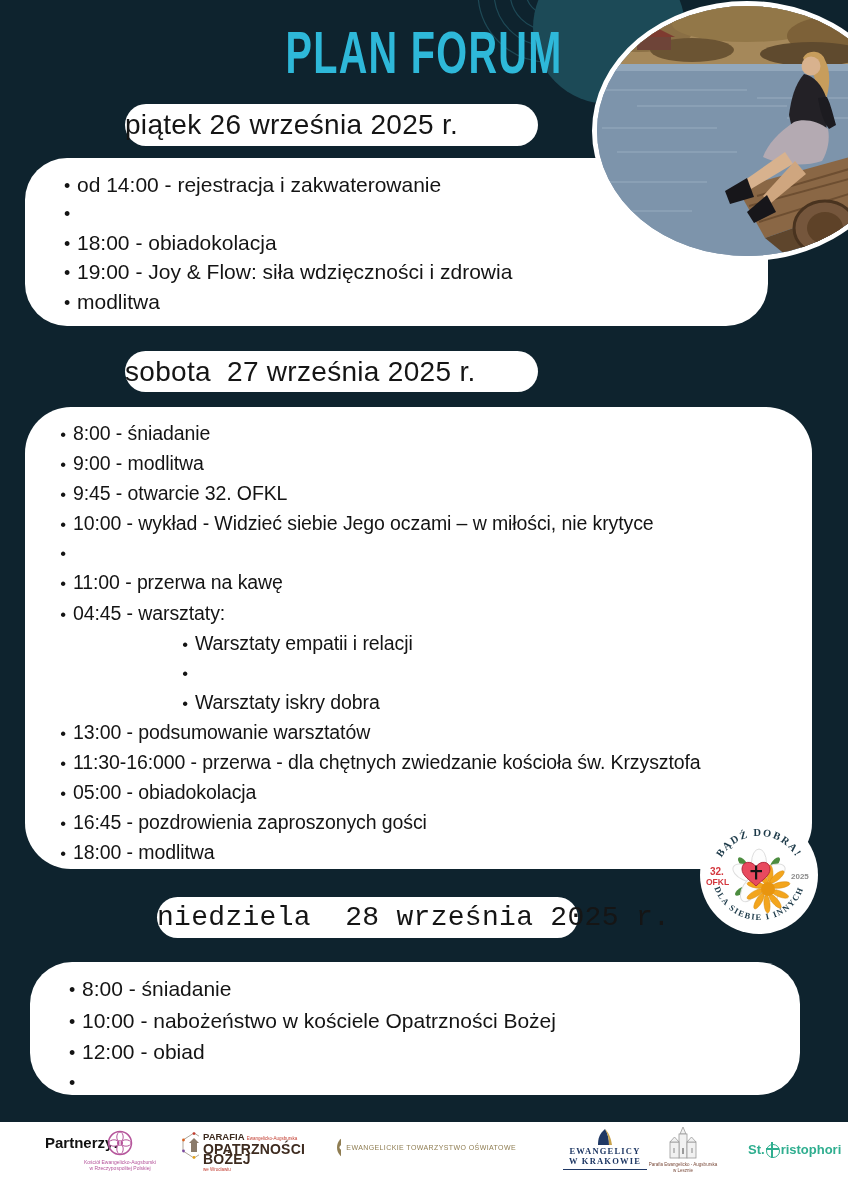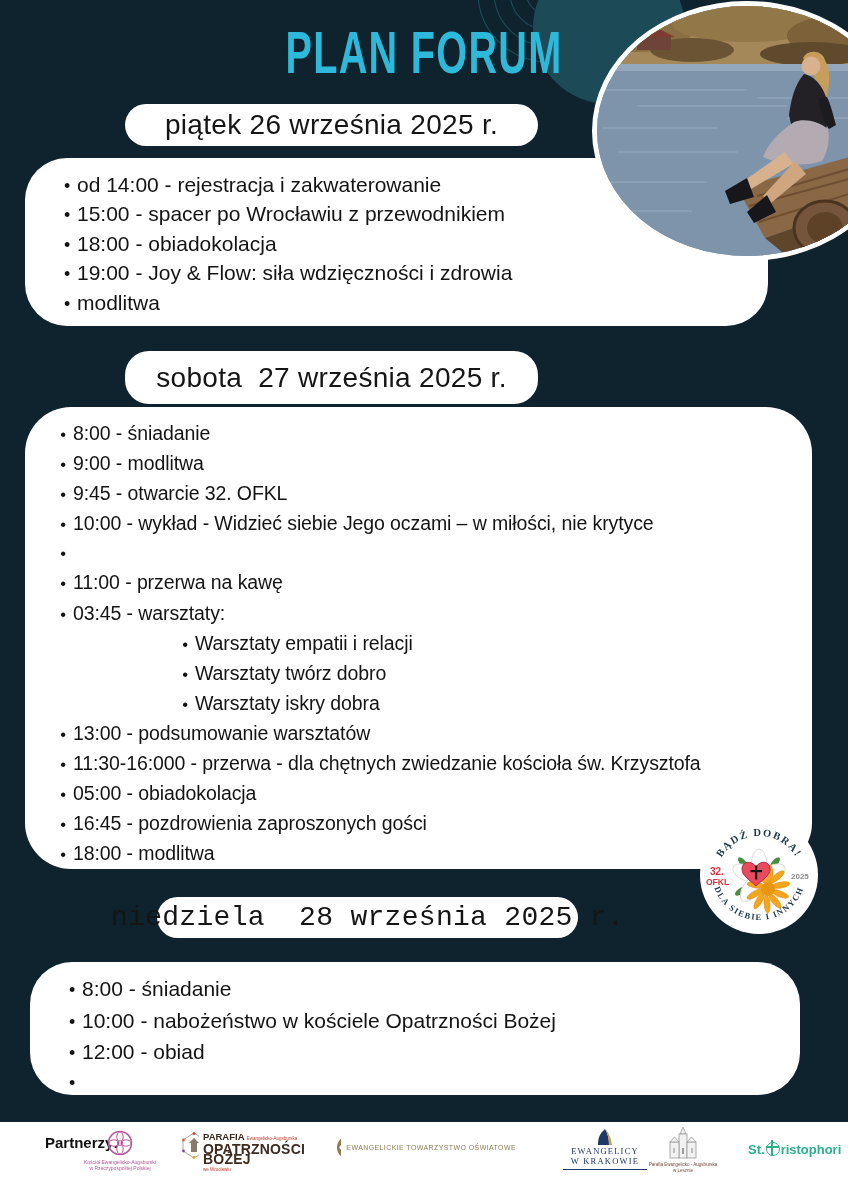--- a/index.html
+++ b/index.html
@@ -15,24 +15,24 @@
   .title{position:absolute;left:0;top:18px;width:848px;text-align:center;z-index:3;}
   .title span{display:inline-block;color:#2eb8d9;font-size:60px;font-weight:700;
     letter-spacing:2px;transform:scale(0.66,1.0);transform-origin:center;white-space:nowrap;}
 
   
   .photo{position:absolute;left:592px;top:1px;width:300px;height:250px;border:5px solid #ffffff;
     border-radius:50%;overflow:hidden;z-index:6;background:#7d94ab;}
 
   
   .pill{position:absolute;background:#ffffff;border-radius:24px;display:flex;align-items:center;
-    justify-content:center;z-index:5;color:#151515;}
+    justify-content:flex-start;z-index:5;color:#151515;}
   .pill .pill-text{font-size:28px;letter-spacing:0.3px;white-space:pre;}
   #pill-fri{left:125px;top:104px;width:413px;height:42px;}
-  #pill-sat{left:125px;top:351px;width:413px;height:53px;}
+  #pill-sat{left:125px;top:351px;width:413px;height:41px;}
   #pill-sun{left:157px;top:897px;width:421px;height:41px;font-family:Liberation Mono, monospace;}
 
   
   .card{position:absolute;background:#ffffff;z-index:4;color:#141414;}
   #card-fri{left:25px;top:158px;width:743px;height:168px;border-radius:42px;
     padding:13px 10px 0 32px;box-sizing:border-box;}
   #card-sat{left:25px;top:407px;width:787px;height:462px;border-radius:46px;
     padding:12px 8px 0 28px;box-sizing:border-box;}
   #card-sun{left:30px;top:962px;width:770px;height:133px;border-radius:42px;
     padding:12px 8px 0 32px;box-sizing:border-box;}
@@ -55,26 +55,26 @@
   #p1 .cap{font-size:5px;color:#b5559b;text-align:center;line-height:6px;margin-top:3px;}
   #p2{left:182px;top:10px;width:130px;flex-direction:row;align-items:flex-start;}
   #p2 .txt{margin-left:4px;line-height:10px;}
   #p2 .t1{font-size:9.5px;font-weight:700;color:#3d2b1f;}
   #p2 .t1 small{font-size:4.5px;color:#c23b2e;font-weight:400;}
   #p2 .t2{font-size:14px;font-weight:700;color:#3d2b1f;letter-spacing:0.2px;}
   #p2 .t3{font-size:4.5px;color:#c23b2e;margin-top:1px;}
   #p3{left:336px;top:13px;width:180px;flex-direction:row;align-items:center;}
   #p3 .name{font-size:7px;color:#8f7d52;letter-spacing:0.4px;margin-left:5px;white-space:nowrap;}
   #p4{left:560px;top:6px;width:90px;}
-  #p4 .l{font-family:"Liberation Serif","DejaVu Serif",serif;font-size:8.5px;font-weight:400;
+  #p4 .l{font-family:"Liberation Serif","DejaVu Serif",serif;font-size:8.5px;font-weight:700;
     color:#1f3864;letter-spacing:1.2px;line-height:10px;}
   #p4 .rule{width:84px;height:1px;background:#1f3864;margin-top:3px;}
   #p5{left:638px;top:4px;width:90px;}
   #p5 .cap{font-size:4.5px;color:#7a4a3a;text-align:center;line-height:6px;margin-top:2px;}
-  #p6{left:748px;top:20px;width:95px;flex-direction:row;align-items:flex-start;}
+  #p6{left:748px;top:20px;width:95px;flex-direction:row;align-items:flex-end;}
   #p6 .t{font-size:13px;font-weight:700;color:#2fae8f;}
   .cc{display:inline-block;width:12px;height:12px;border:1.8px solid #2fae8f;border-radius:50%;
     position:relative;margin:0 1px -1px 1px;}
   .cc:before{content:"";position:absolute;left:4.4px;top:-3px;width:1.8px;height:16px;background:#2fae8f;}
   .cc:after{content:"";position:absolute;left:-1px;top:3.2px;width:13px;height:1.8px;background:#2fae8f;}
 </style>
 </head>
 <body>
 
 <div id="poster">
@@ -151,21 +151,20 @@
     <span class="pill-text">niedziela  28 września 2025 r.</span>
   </div>
 
   <div class="card" id="card-fri">
       <div class="item">
         <span class="bullet">•</span>
         <span class="item-text">od 14:00 - rejestracja i zakwaterowanie</span>
       </div>
       <div class="item">
         <span class="bullet">•</span>
-        <span class="item-text">15:00 - spacer po Wrocławiu z przewodnikiem</span>
       </div>
       <div class="item">
         <span class="bullet">•</span>
         <span class="item-text">18:00 - obiadokolacja</span>
       </div>
       <div class="item">
         <span class="bullet">•</span>
         <span class="item-text">19:00 - Joy &amp; Flow: siła wdzięczności i zdrowia</span>
       </div>
       <div class="item">
@@ -192,29 +191,28 @@
       </div>
       <div class="item">
         <span class="bullet">•</span>
       </div>
       <div class="item">
         <span class="bullet">•</span>
         <span class="item-text">11:00 - przerwa na kawę</span>
       </div>
       <div class="item">
         <span class="bullet">•</span>
-        <span class="item-text">03:45 - warsztaty:</span>
+        <span class="item-text">04:45 - warsztaty:</span>
       </div>
       <div class="item indent">
         <span class="bullet">•</span>
         <span class="item-text">Warsztaty empatii i relacji</span>
       </div>
       <div class="item indent">
         <span class="bullet">•</span>
-        <span class="item-text">Warsztaty twórz dobro</span>
       </div>
       <div class="item indent">
         <span class="bullet">•</span>
         <span class="item-text">Warsztaty iskry dobra</span>
       </div>
       <div class="item">
         <span class="bullet">•</span>
         <span class="item-text">13:00 - podsumowanie warsztatów</span>
       </div>
       <div class="item">

